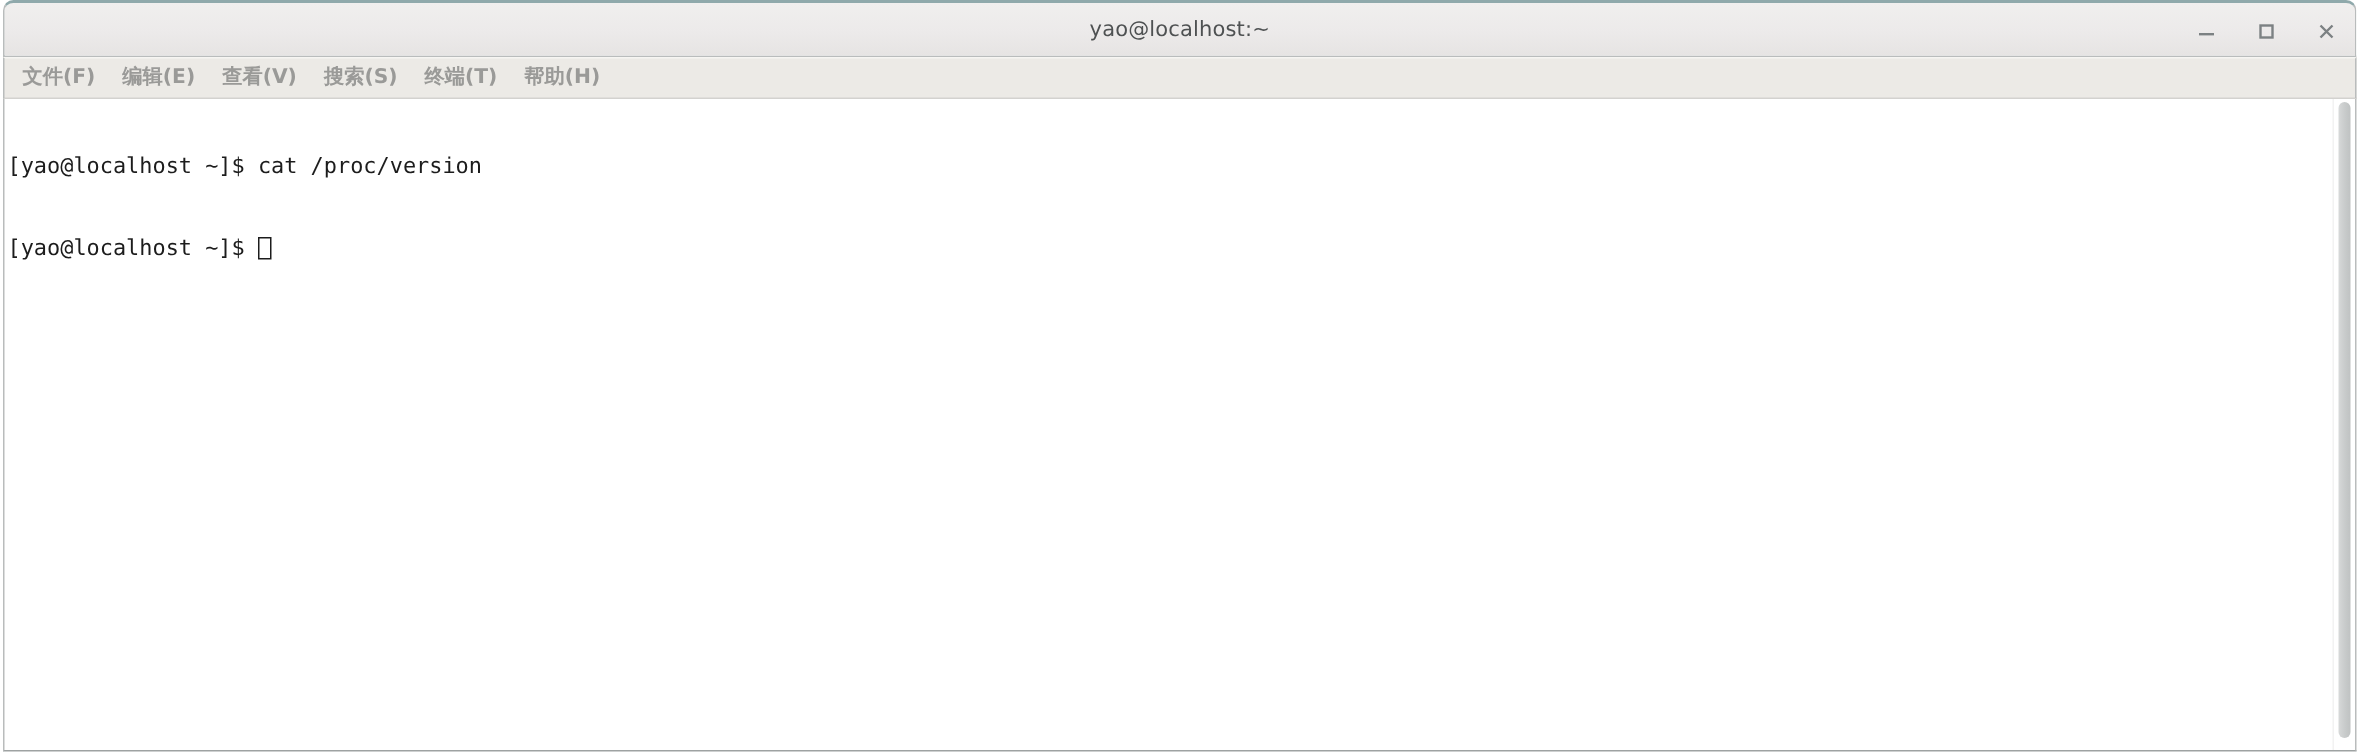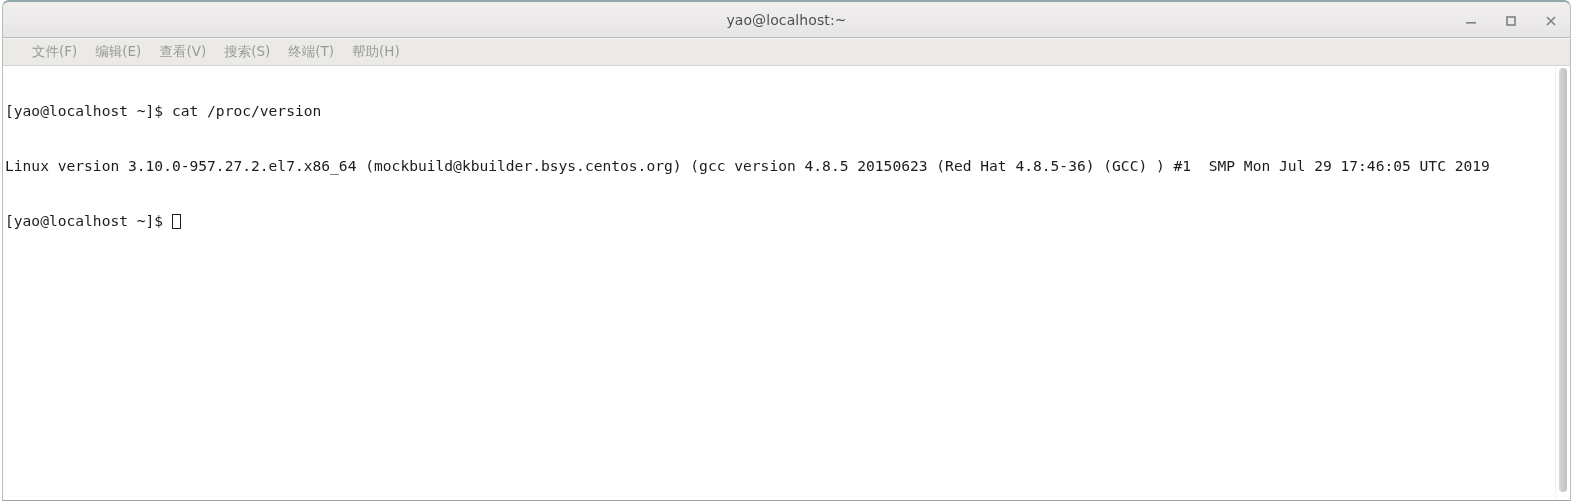--- a/index.html
+++ b/index.html
@@ -72,22 +72,22 @@
     top: 38px;
     width: 1569px;
     height: 28px;
     box-sizing: border-box;
     background: #eceae6;
     border-left: 1px solid #b9bcbc;
     border-right: 1px solid #b9bcbc;
     border-bottom: 1px solid #d3d2cf;
     border-top: 1px solid #f6f5f2;
     display: flex;
-    align-items: center;
-    padding-left: 20px;
+    padding-left: 3px;
+    font-weight: bold;
   }
   .menu-item {
     font-family: "DejaVu Sans", sans-serif;
     font-size: 13.5px;
     color: #9a9a98;
     padding: 3px 9px 4px 9px;
     white-space: nowrap;
     cursor: default;
     user-select: none;
   }
@@ -183,21 +183,20 @@
     <div class="menu-item">编辑(E)</div>
     <div class="menu-item">查看(V)</div>
     <div class="menu-item">搜索(S)</div>
     <div class="menu-item">终端(T)</div>
     <div class="menu-item">帮助(H)</div>
   </div>
 
   <div class="terminal">
     <div class="term-text">
       <div class="term-line">[yao@localhost ~]$ cat /proc/version</div>
-      <div class="term-line">Linux version 3.10.0-957.27.2.el7.x86_64 (mockbuild@kbuilder.bsys.centos.org) (gcc version 4.8.5 20150623 (Red Hat 4.8.5-36) (GCC) ) #1  SMP Mon Jul 29 17:46:05 UTC 2019</div>
       <div class="term-line"><span>[yao@localhost ~]$ </span><span class="cursor-block"></span></div>
     </div>
 
     <div class="scrollbar">
       <div class="scroll-thumb"></div>
     </div>
   </div>
 
 </div>
 

